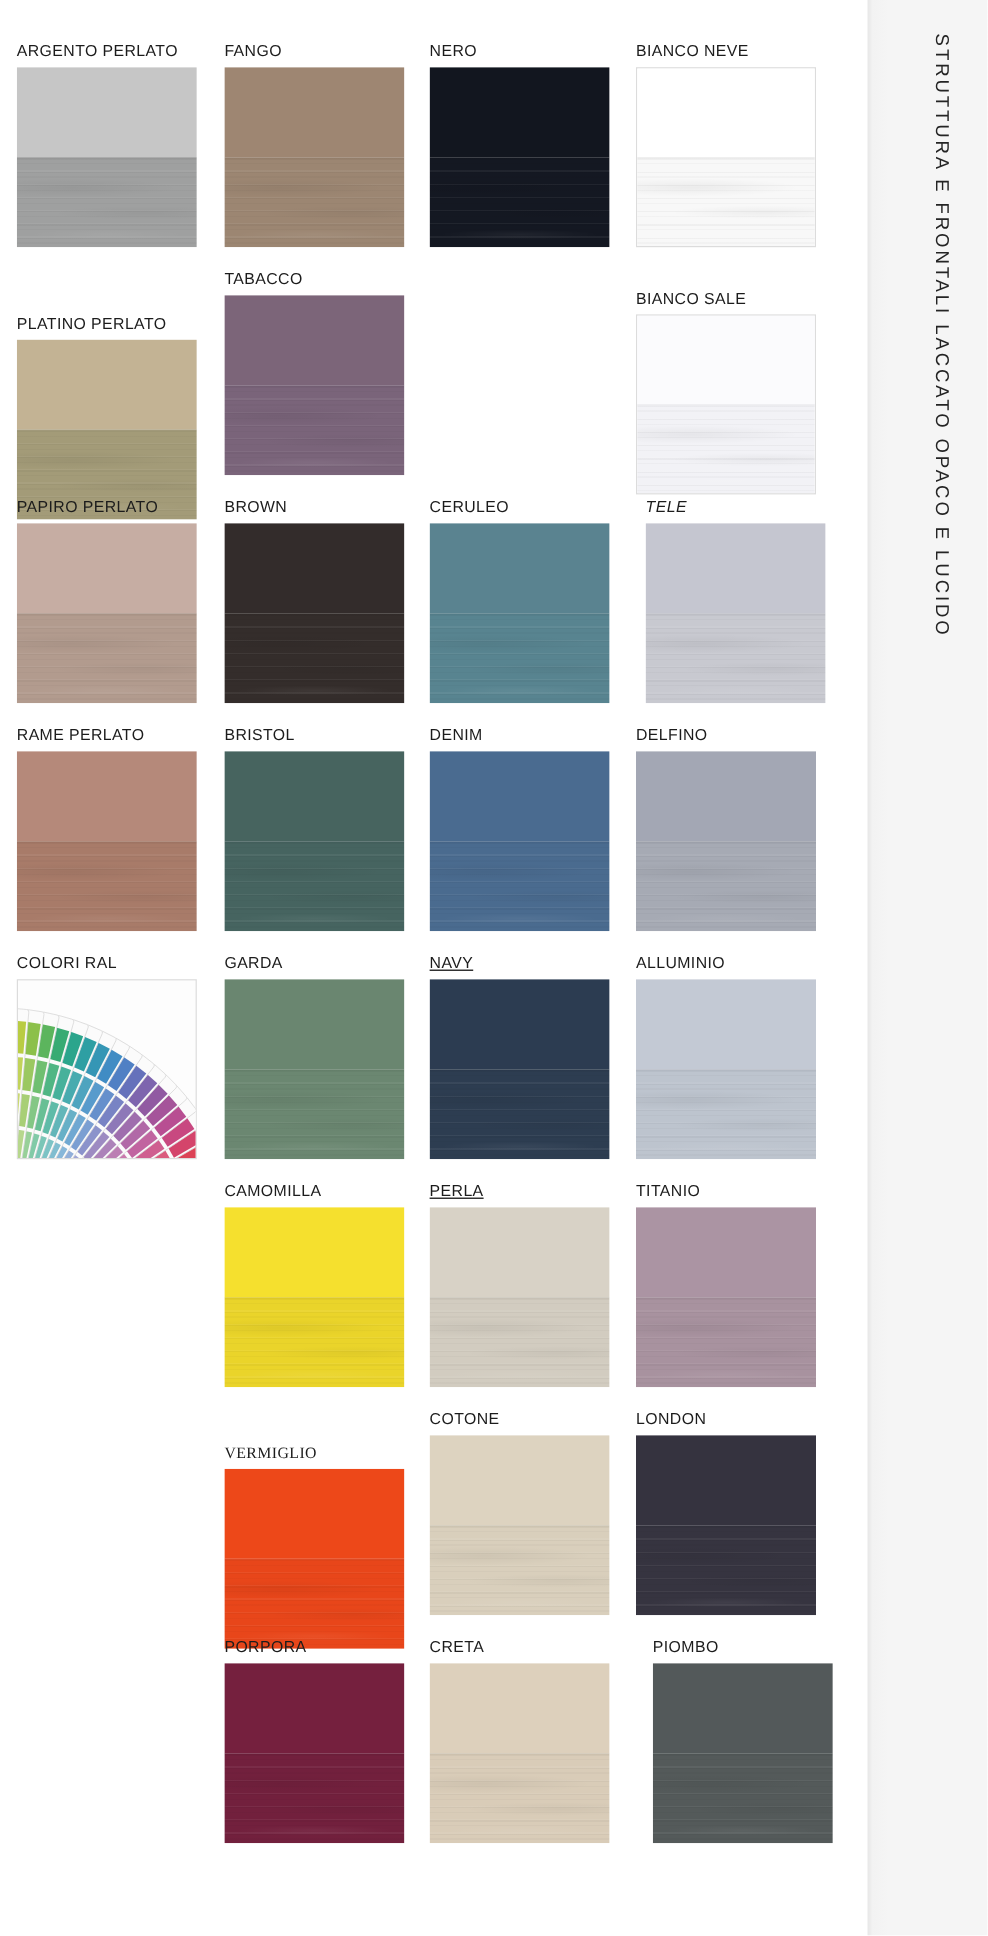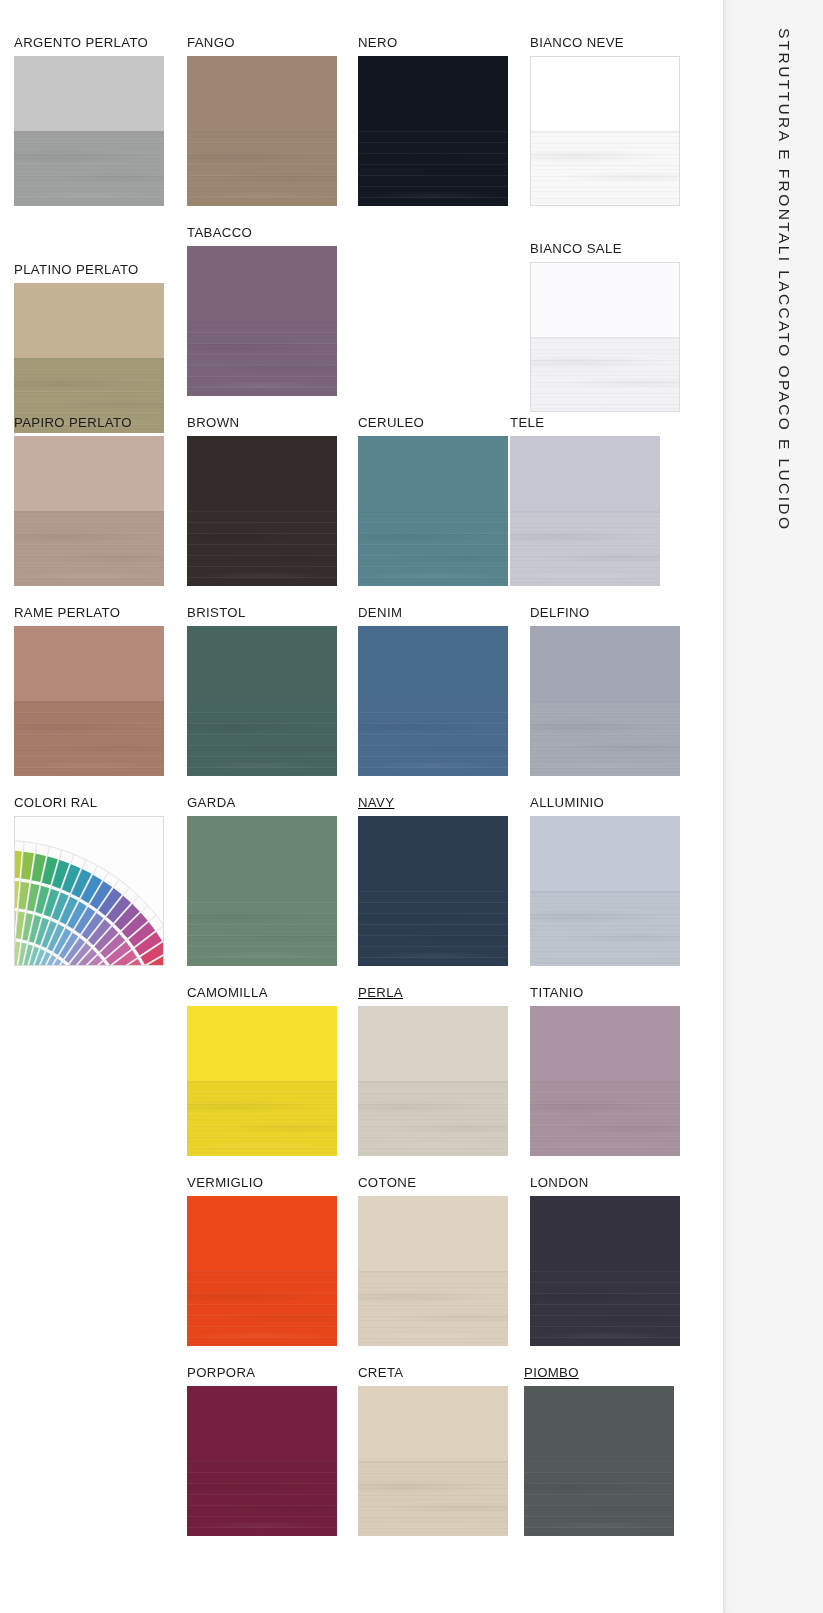--- a/index.html
+++ b/index.html
@@ -241,21 +241,21 @@
     </div>
     <div class="swatch-cell" style="left: 358px; top: 416px;">
       <div class="swatch-label">CERULEO</div>
       <div class="swatch-chip">
         <div class="chip-top" style="background: rgb(90, 131, 144);"></div>
         <div class="chip-bot" style="background: rgb(88, 132, 144);"></div>
         <div class="chip-grain"></div>
         <div class="chip-seam"></div>
       </div>
     </div>
-    <div class="swatch-cell" style="left: 510px; top: 416px;">
+    <div class="swatch-cell" style="left: 538px; top: 416px; font-style: italic;">
       <div class="swatch-label">TELE</div>
       <div class="swatch-chip">
         <div class="chip-top" style="background: rgb(197, 198, 208);"></div>
         <div class="chip-bot" style="background: rgb(200, 201, 208);"></div>
         <div class="chip-grain"></div>
         <div class="chip-seam"></div>
       </div>
     </div>
     <div class="swatch-cell" style="left: 14px; top: 606px;">
       <div class="swatch-label">RAME PERLATO</div>
@@ -523,21 +523,21 @@
     </div>
     <div class="swatch-cell" style="left: 530px; top: 986px;">
       <div class="swatch-label">TITANIO</div>
       <div class="swatch-chip">
         <div class="chip-top" style="background: rgb(171, 148, 163);"></div>
         <div class="chip-bot" style="background: rgb(168, 146, 159);"></div>
         <div class="chip-grain"></div>
         <div class="chip-seam"></div>
       </div>
     </div>
-    <div class="swatch-cell" style="left: 187px; top: 1176px;">
+    <div class="swatch-cell" style="left: 187px; top: 1204px; font-family: Liberation Serif, serif;">
       <div class="swatch-label">VERMIGLIO</div>
       <div class="swatch-chip">
         <div class="chip-top" style="background: rgb(237, 72, 25);"></div>
         <div class="chip-bot" style="background: rgb(232, 70, 26);"></div>
         <div class="chip-grain"></div>
         <div class="chip-seam"></div>
       </div>
     </div>
     <div class="swatch-cell" style="left: 358px; top: 1176px;">
       <div class="swatch-label">COTONE</div>
@@ -568,21 +568,21 @@
     </div>
     <div class="swatch-cell" style="left: 358px; top: 1366px;">
       <div class="swatch-label">CRETA</div>
       <div class="swatch-chip">
         <div class="chip-top" style="background: rgb(221, 208, 188);"></div>
         <div class="chip-bot" style="background: rgb(217, 204, 184);"></div>
         <div class="chip-grain"></div>
         <div class="chip-seam"></div>
       </div>
     </div>
-    <div class="swatch-cell" style="left: 524px; top: 1366px; text-decoration: underline;">
+    <div class="swatch-cell" style="left: 544px; top: 1366px;">
       <div class="swatch-label">PIOMBO</div>
       <div class="swatch-chip">
         <div class="chip-top" style="background: rgb(83, 89, 90);"></div>
         <div class="chip-bot" style="background: rgb(84, 90, 90);"></div>
         <div class="chip-grain"></div>
         <div class="chip-seam"></div>
       </div>
     </div>
   </div>
 

